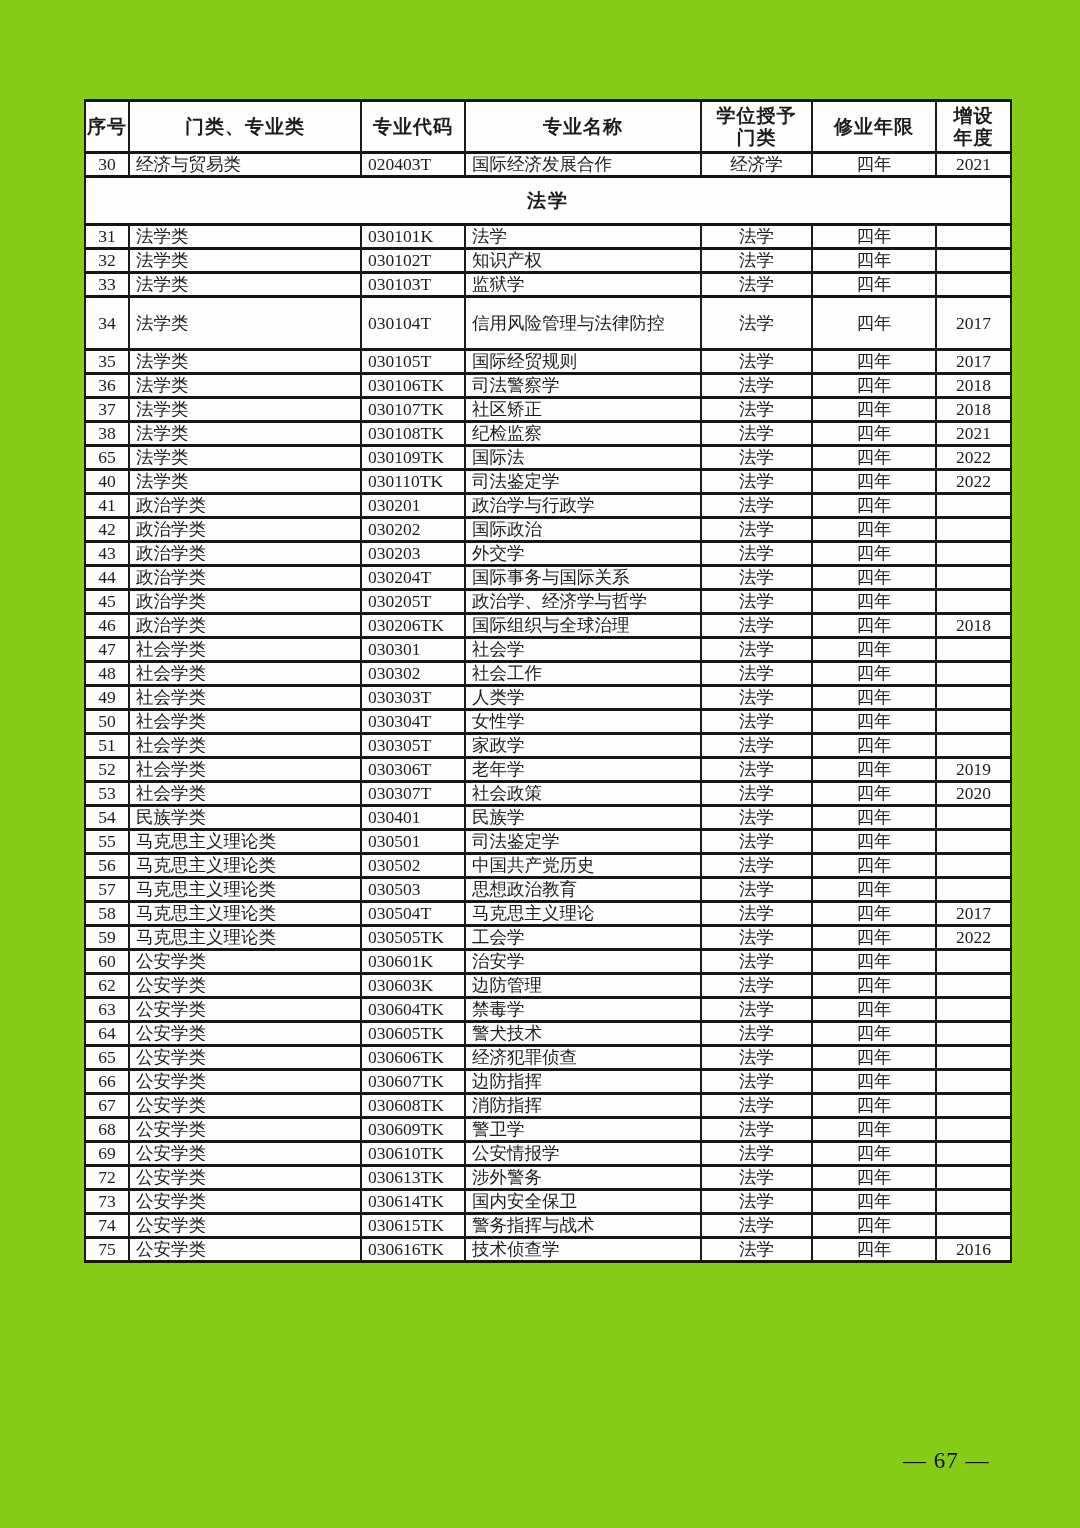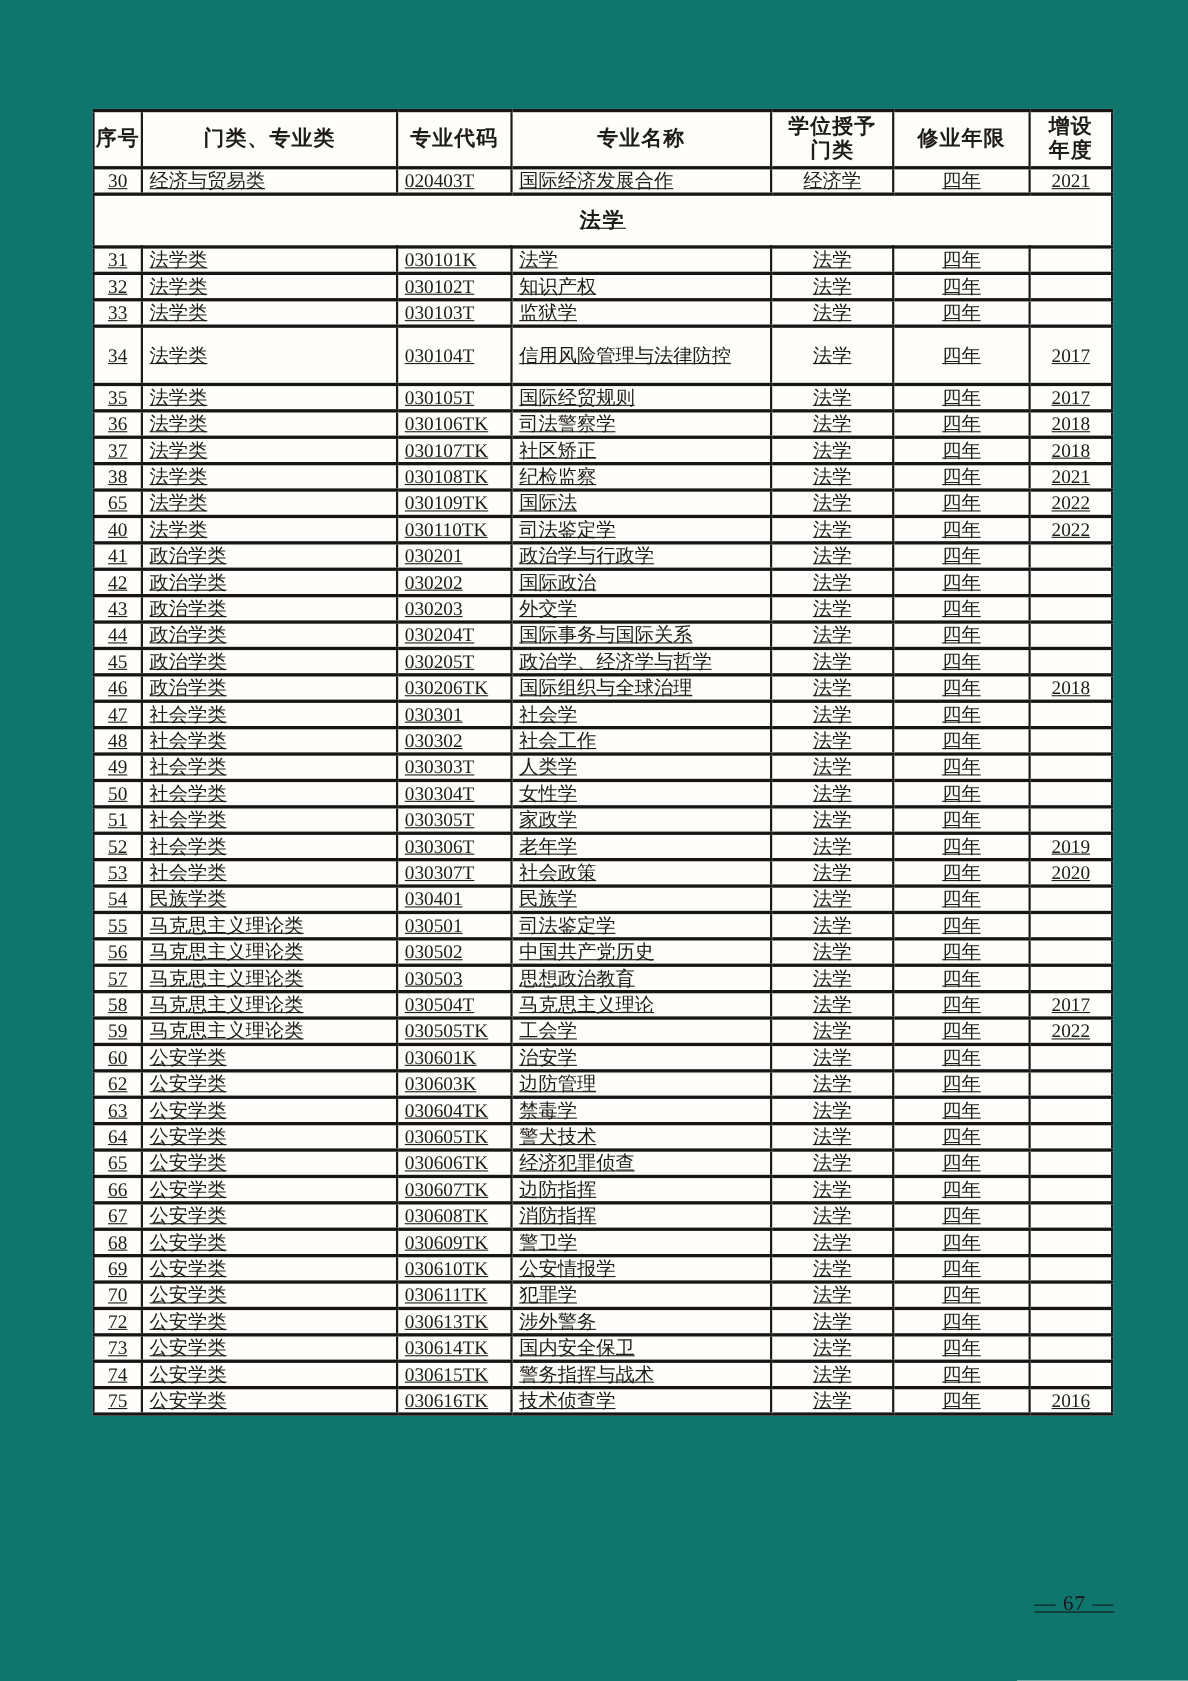--- a/index.html
+++ b/index.html
@@ -5,21 +5,21 @@
 <style>
   html, body {
     margin: 0;
     padding: 0;
     background: #ffffff;
   }
   .page {
     position: relative;
     width: 1080px;
     height: 1528px;
-    background: #0f766e;
+    background: #84cc16;
     overflow: hidden;
     font-family: "Liberation Serif", "DejaVu Serif", serif;
     color: #1c1c1c;
   }
   .majors-table {
     position: absolute;
     left: 84px;
     top: 99px;
     width: 926px;
     border-collapse: collapse;
@@ -47,21 +47,21 @@
   }
   .majors-table thead th {
     height: 49px;
     font-family: "Liberation Sans", "DejaVu Sans", sans-serif;
     font-weight: 700;
     font-size: 19px;
     text-align: center;
     white-space: pre-line;
     letter-spacing: 1px;
   }
-  .majors-table tbody tr { height: 24px; text-decoration: underline; }
+  .majors-table tbody tr { height: 24px; }
   .majors-table tbody tr.tall { height: 53px; }
   .majors-table tbody tr.section-row { height: 48px; }
   .majors-table tbody td {
     font-size: 17.5px;
     white-space: nowrap;
   }
   
   .majors-table td.c0 { text-align: center; }
   .majors-table td.c1,
   .majors-table td.c2,
@@ -75,26 +75,25 @@
     font-family: "Liberation Sans", "DejaVu Sans", sans-serif;
     font-weight: 700;
     font-size: 19px;
     letter-spacing: 2px;
   }
   .page-number {
     position: absolute;
     left: 903px;
     top: 1448px;
     width: 110px;
-    text-align: right;
-    font-size: 19px;
+    text-align: left;
+    font-size: 23px;
     letter-spacing: 1px;
     color: #141414;
     font-family: "Liberation Serif", "DejaVu Serif", serif;
-    text-decoration: underline;
   }
 </style>
 </head>
 <body>
 
 <div class="page">
 
   <table class="majors-table">
     <colgroup>
       <col class="c0">
@@ -467,29 +466,20 @@
         <tr>
           <td class="c0">69</td>
           <td class="c1">公安学类</td>
           <td class="c2">030610TK</td>
           <td class="c3">公安情报学</td>
           <td class="c4">法学</td>
           <td class="c5">四年</td>
           <td class="c6"></td>
         </tr>
         <tr>
-          <td class="c0">70</td>
-          <td class="c1">公安学类</td>
-          <td class="c2">030611TK</td>
-          <td class="c3">犯罪学</td>
-          <td class="c4">法学</td>
-          <td class="c5">四年</td>
-          <td class="c6"></td>
-        </tr>
-        <tr>
           <td class="c0">72</td>
           <td class="c1">公安学类</td>
           <td class="c2">030613TK</td>
           <td class="c3">涉外警务</td>
           <td class="c4">法学</td>
           <td class="c5">四年</td>
           <td class="c6"></td>
         </tr>
         <tr>
           <td class="c0">73</td>

